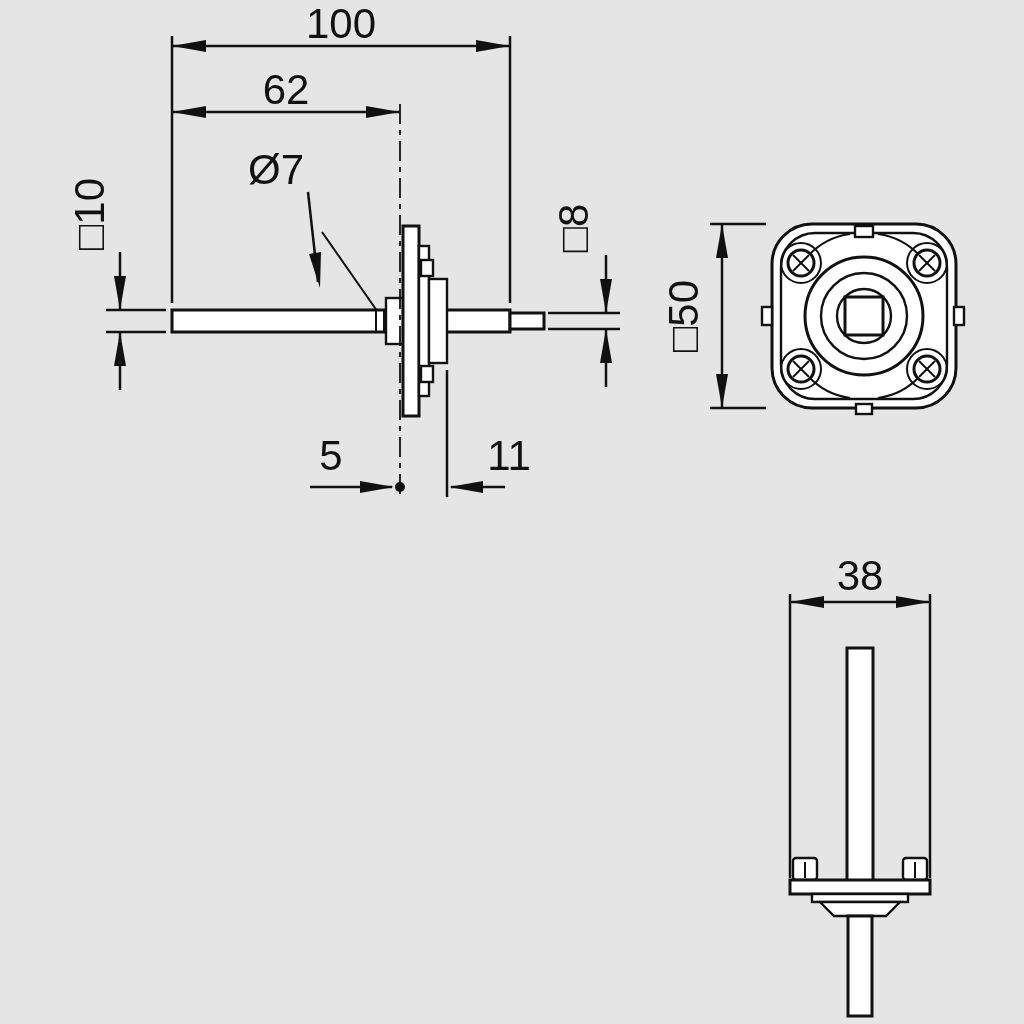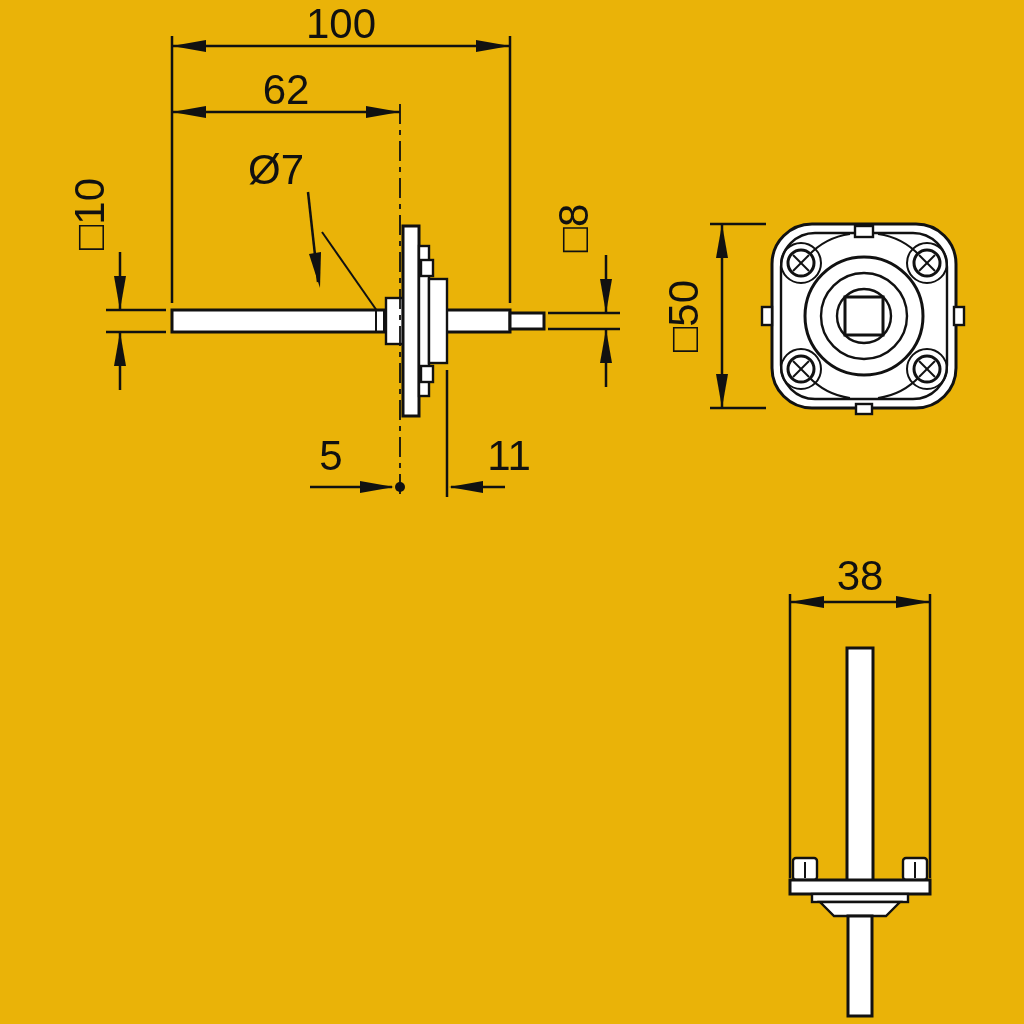--- a/index.html
+++ b/index.html
@@ -1,16 +1,16 @@
 <!DOCTYPE html>
 <html><head>
 <meta charset="utf-8">
 <style>
   html,body{margin:0;padding:0;background:#ffffff;}
-  .stage{position:relative;width:1024px;height:1024px;background:#eab308;overflow:hidden;}
+  .stage{position:relative;width:1024px;height:1024px;background:#e5e5e5;overflow:hidden;}
   svg{position:absolute;left:0;top:0;}
   .ln{stroke:#111;stroke-width:2.5;fill:none;stroke-linecap:butt;}
   .ln-thin{stroke:#111;stroke-width:2;fill:none;}
   .geo{stroke:#111;stroke-width:3;fill:#ffffff;}
   .geo-thin{stroke:#111;stroke-width:2.4;fill:#ffffff;}
   .arr{fill:#111;stroke:none;}
   .cl{stroke:#111;stroke-width:1.8;fill:none;stroke-dasharray:20 6 5 6;}
   text.dim{font-family:"Liberation Sans","DejaVu Sans",sans-serif;font-size:42px;fill:#111;text-anchor:middle;}
 </style>
 </head>

